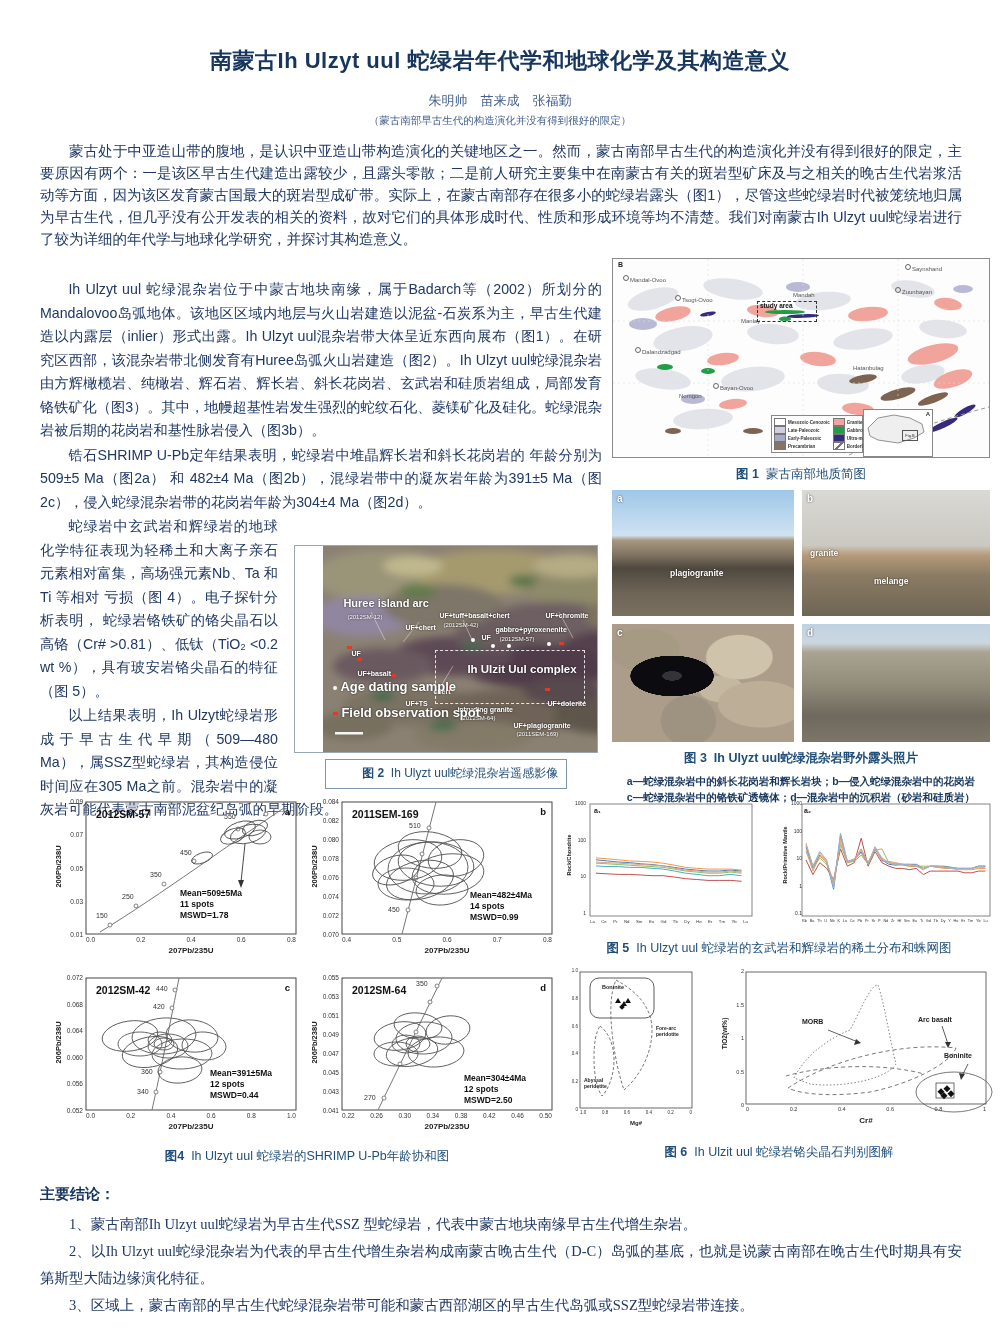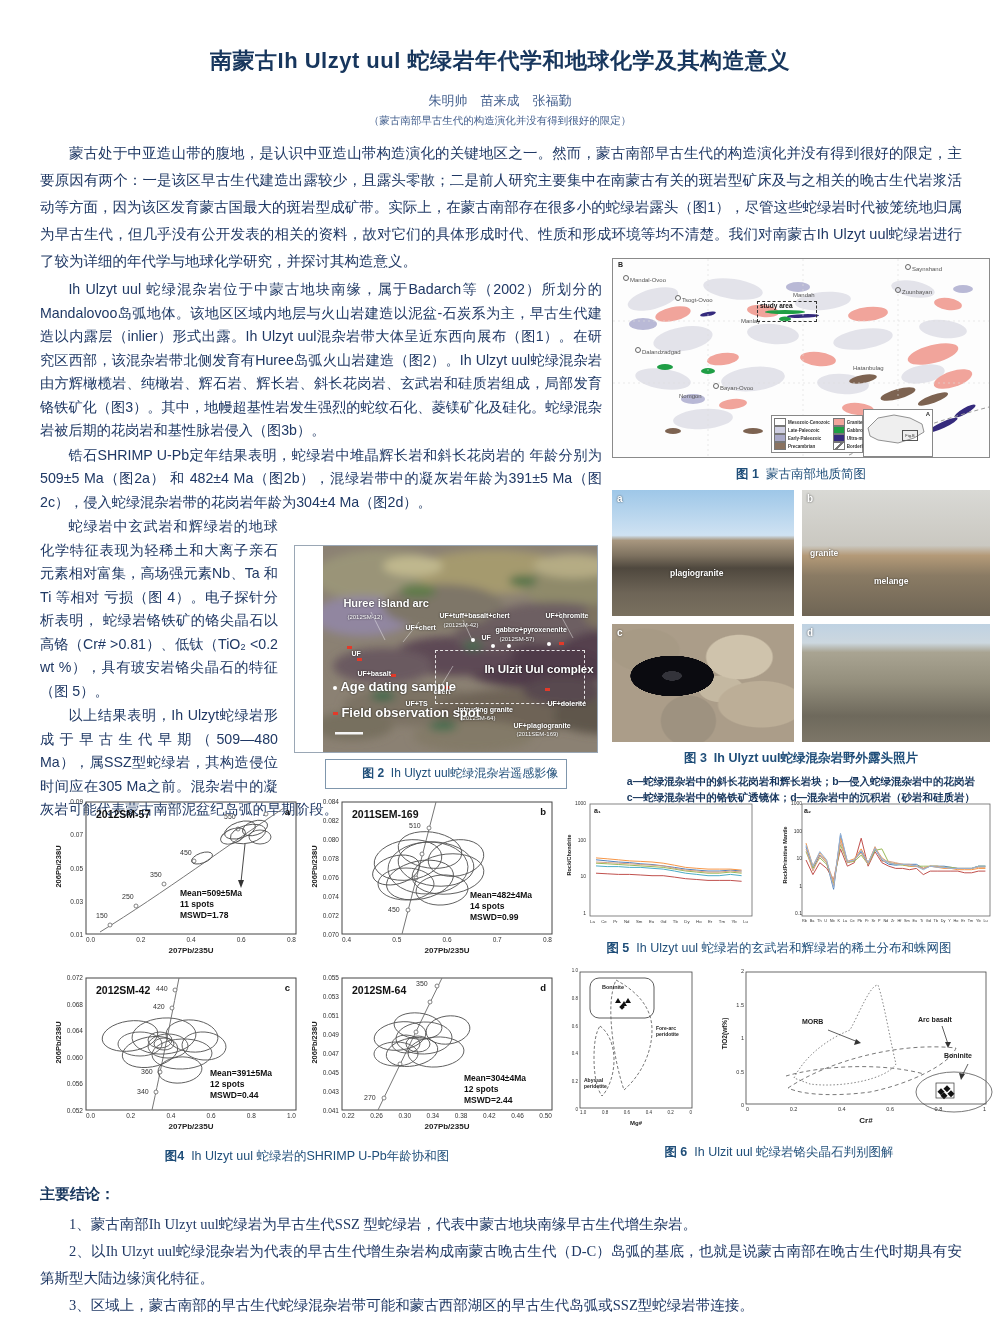--- a/index.html
+++ b/index.html
@@ -7,21 +7,21 @@
         font-family:"Liberation Sans","DejaVu Sans",sans-serif;color:#1F3864;overflow:hidden;}
   
   .title{position:absolute;left:0;top:46px;width:1000px;text-align:center;
          font-size:22px;font-weight:bold;color:#17365D;letter-spacing:.5px;}
   .authors{position:absolute;left:0;top:92px;width:1000px;text-align:center;
            font-size:13px;color:#44608e;}
   .affil{position:absolute;left:0;top:114px;width:1000px;text-align:center;
          font-size:10.5px;color:#44608e;}
   
   .para{text-indent:2em;text-align:justify;}
-  #intro{position:absolute;left:40px;top:140px;width:922px;font-size:14.5px;line-height:27px;}
+  #intro{position:absolute;left:40px;top:140px;width:922px;font-size:14.5px;line-height:22px;}
   #leftcol{position:absolute;left:40px;top:278px;width:562px;font-size:14.2px;line-height:23.5px;}
   #leftcol .para{margin:0 0 1px 0;}
   
   .figcap{text-align:center;font-size:12.5px;color:#1F4E79;margin-top:8px;}
   .figcap b{font-weight:bold;}
   
   #fig1{position:absolute;left:612px;top:258px;width:378px;}
   .mapbox{position:relative;width:376px;height:198px;border:1px solid #8a8a8a;background:#fdfdfd;overflow:hidden;}
   .mp{position:absolute;font-size:6px;color:#555;white-space:nowrap;}
   .mp i{display:inline-block;width:4px;height:4px;border:1px solid #666;border-radius:50%;margin-right:1px;vertical-align:1px;}
@@ -326,21 +326,21 @@
           <span class="rs small" style="left:24px;top:60px;">(2012SM-12)</span>
           <span class="rs" style="left:82px;top:70px;">UF+chert</span>
           <span class="rs" style="left:28px;top:96px;">UF</span>
           <span class="rs" style="left:34px;top:116px;">UF+basalt</span>
           <span class="rs" style="left:116px;top:58px;">UF+tuff+basalt+chert</span>
           <span class="rs small" style="left:120px;top:68px;">(2012SM-42)</span>
           <span class="rs" style="left:158px;top:80px;">UF</span>
           <span class="rs" style="left:172px;top:72px;">gabbro+pyroxenenite</span>
           <span class="rs small" style="left:176px;top:82px;">(2012SM-57)</span>
           <span class="rs" style="left:222px;top:58px;">UF+chromite</span>
-          <span class="rs huge" style="left:161px;top:112px;">Ih Ulzit Uul complex</span>
+          <span class="rs huge" style="left:144px;top:112px;">Ih Ulzit Uul complex</span>
           <span class="rs" style="left:110px;top:134px;">chert</span>
           <span class="rs" style="left:82px;top:146px;">UF+TS</span>
           <span class="rs" style="left:134px;top:152px;">intruding granite</span>
           <span class="rs small" style="left:137px;top:161px;">(2012SM-64)</span>
           <span class="rs" style="left:190px;top:168px;">UF+plagiogranite</span>
           <span class="rs small" style="left:193px;top:177px;">(2011SEM-169)</span>
           <span class="rs" style="left:224px;top:146px;">UF+dolerite</span>
           <span class="rs" style="left:282px;top:14px;">N</span>
           <div class="rs-legend">
             <div><span class="dw"></span><span>Age dating sample</span></div>
@@ -589,21 +589,21 @@
           </div>
         <div class="cp-xlabel">207Pb/235U</div>
         <div class="cp-ylabel">206Pb/238U</div>
         <div class="cp-sample">2012SM-64</div>
         <div class="cp-letter">d</div>
         <span class="age" style="left:56px;top:120px;">270</span>
         <span class="age" style="left:108px;top:6px;">350</span>
         <div class="cp-ann" style="left:156px;top:99px;">
           <div>Mean=304±4Ma</div>
             <div>12 spots</div>
-            <div>MSWD=2.44</div>
+            <div>MSWD=2.50</div>
         </div>
       </div>
     </div>
     <div class="figcap"><b>图4</b>&nbsp;&nbsp;<span>Ih Ulzyt uul 蛇绿岩的SHRIMP U-Pb年龄协和图</span></div>
   </div>
 
   <div id="fig5">
     <div class="sprow">
       <div class="spanel" style="width:200px;height:130px;">
         <svg width="200" height="132" viewBox="0 0 200 132">

